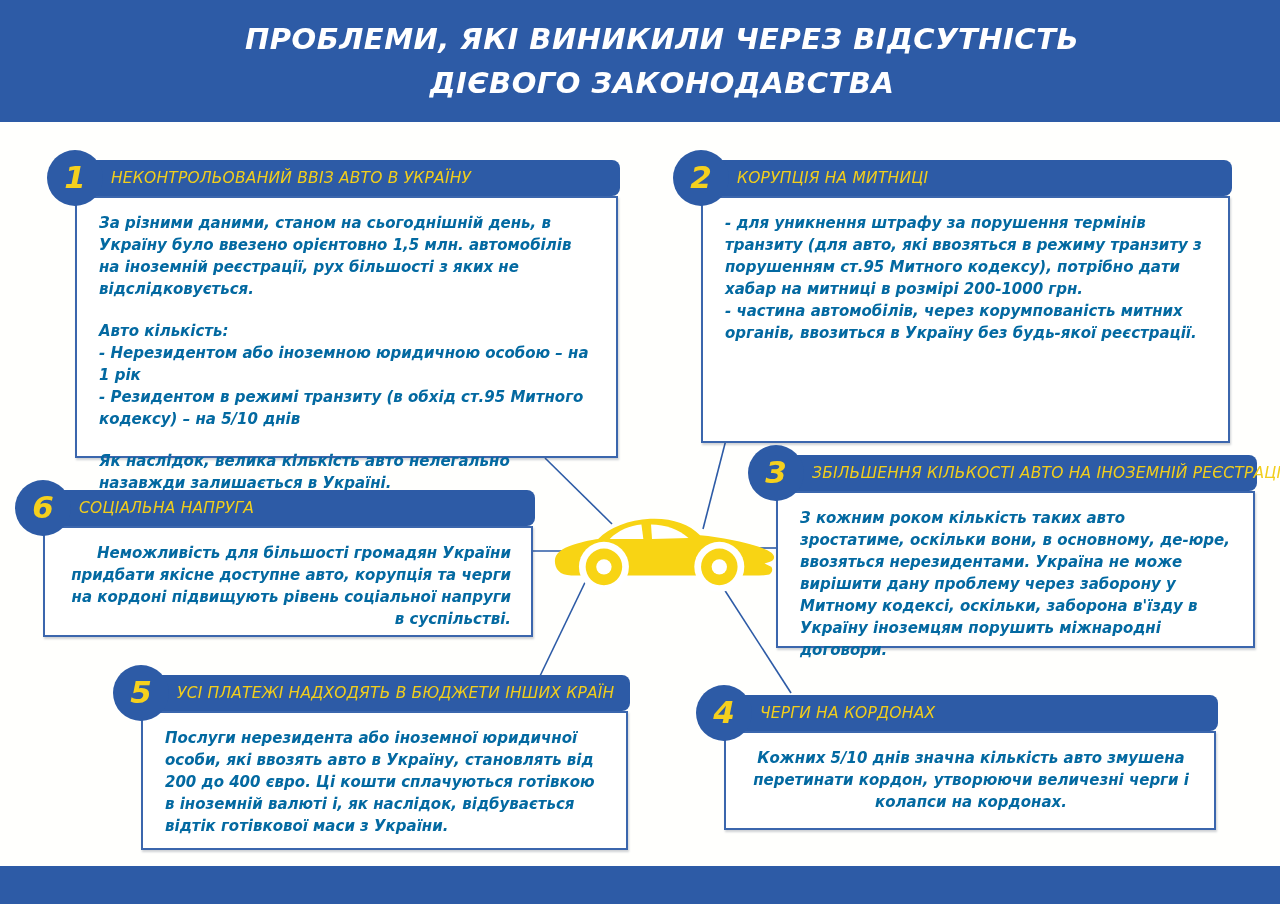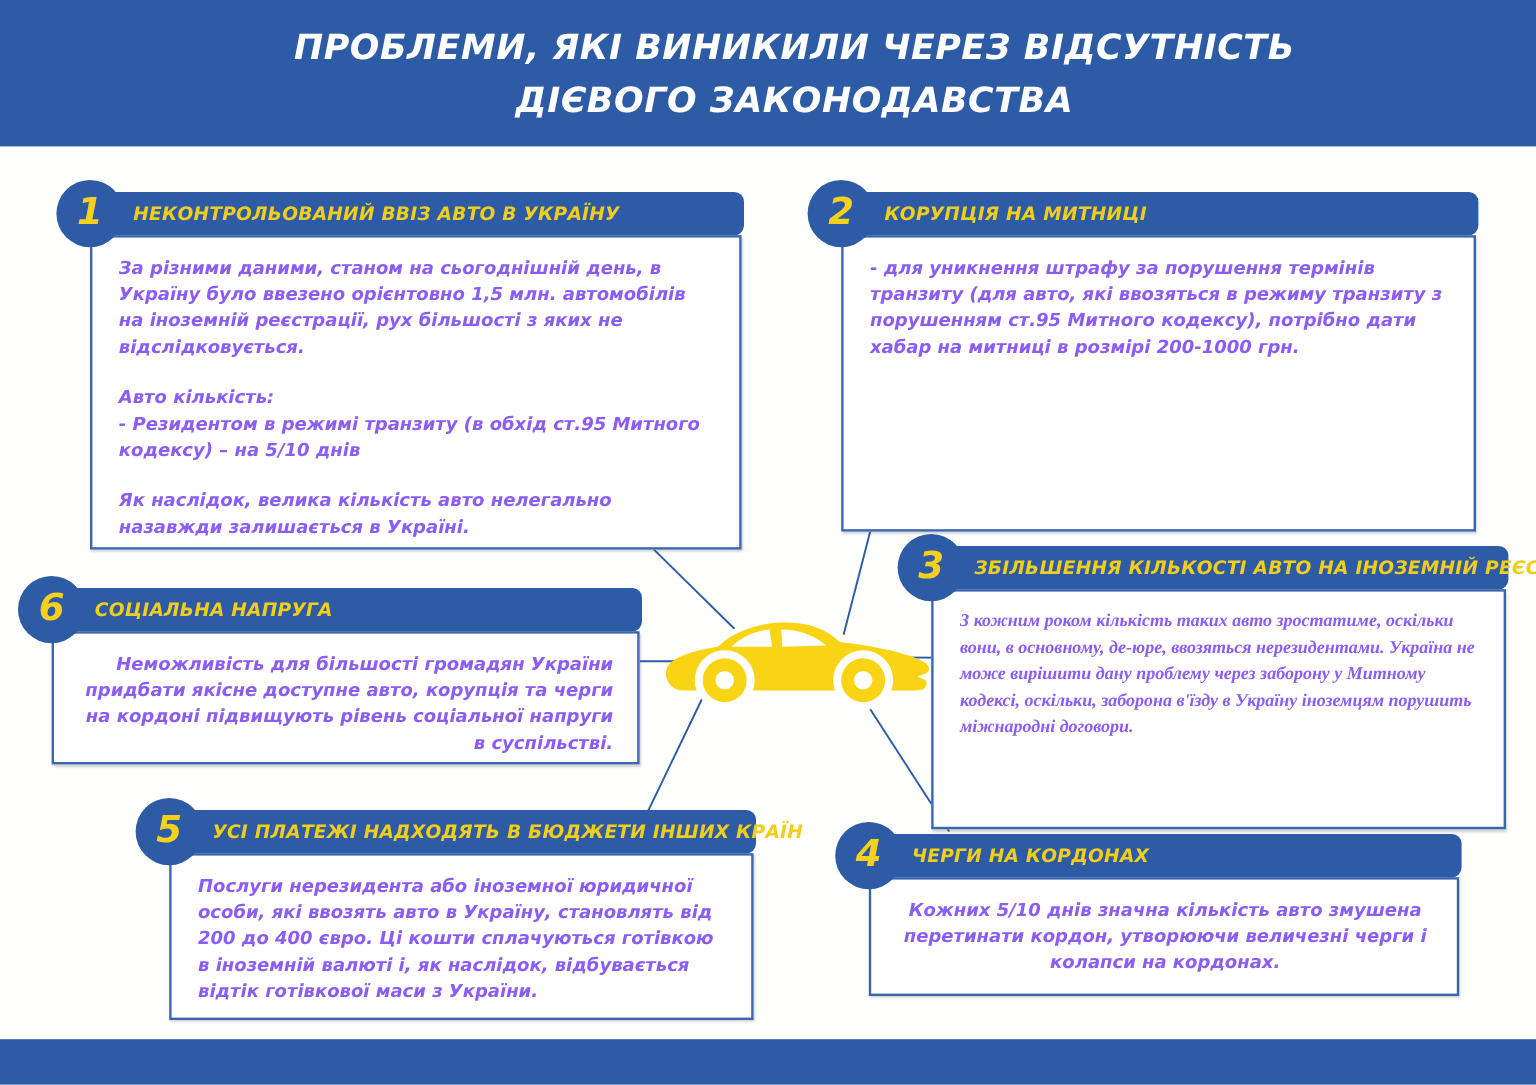--- a/index.html
+++ b/index.html
@@ -28,53 +28,53 @@
   .lines-svg { position:absolute; left:0; top:0; width:1280px; height:904px; }
   
   .pbox { position:absolute; }
   .pbox .bar {
     position:relative; height:36px; background:#2d5ba6;
     border-radius:0 8px 8px 0;
     display:flex; align-items:center;
     padding-left:54px;
   }
   .pbox .bar .bartext {
-    color:#f2ce1c; font-weight:bold; font-style:italic;
+    color:#f2ce1c; font-weight:normal; font-style:italic;
     font-size:15.5px; letter-spacing:.2px; white-space:nowrap;
   }
   .bar3 .bartext { font-size:14.5px; }
   .pbox .numcircle {
     position:absolute; left:-10px; top:-10px;
     width:56px; height:56px; border-radius:50%;
     background:#2d5ba6;
     display:flex; align-items:center; justify-content:center;
     z-index:2;
   }
   .pbox .numcircle span {
     color:#f5d01d; font-size:31px; font-weight:bold; font-style:italic;
     transform:translateY(-1px);
   }
   .pbox .pbody {
     margin-left:18px; margin-right:2px;
     background:#ffffff;
     border:2px solid #3b66ad;
     box-shadow:1px 2px 2px rgba(60,70,90,.25);
     padding:14px 20px 10px 22px;
-    color:#8b5cf6; font-weight:bold; font-style:italic;
+    color:#0369a1; font-weight:bold; font-style:italic;
     font-size:15px; line-height:22px;
   }
   .pbody p { margin:0; }
   .pbody p.gap-top { margin-top:20px; }
   
   .box1 { left:57px;  top:160px; width:563px; }
   .box1 .pbody { height:262px; }
   .box2 { left:683px; top:160px; width:549px; }
   .box2 .pbody { height:247px; }
   .box3 { left:758px; top:455px; width:499px; }
-  .box3 .pbody { height:200px;font-family:Liberation Serif, serif; }
+  .box3 .pbody { height:157px; }
   .box4 { left:706px; top:695px; width:512px; }
   .box4 .pbody { height:99px;text-align:center; }
   .box5 { left:123px; top:675px; width:507px; }
   .box5 .pbody { height:139px; }
   .box6 { left:25px;  top:490px; width:510px; }
   .box6 .pbody { height:111px;text-align:right; }
   
   .car-wrap { position:absolute; left:552px; top:505px; width:225px; height:92px; z-index:3; }
 </style>
 </head>
@@ -101,34 +101,36 @@
 <section class="pbox box1">
   <div class="bar">
     <div class="numcircle">
       <span>1</span>
     </div>
     <span class="bartext">НЕКОНТРОЛЬОВАНИЙ ВВІЗ АВТО В УКРАЇНУ</span>
   </div>
   <div class="pbody">
     <p>За різними даними, станом на сьогоднішній день, в Україну було ввезено орієнтовно 1,5 млн. автомобілів на іноземній реєстрації, рух більшості з яких не відслідковується.</p>
     <p class="gap-top">Авто кількість:</p>
+    <p>-  Нерезидентом або іноземною юридичною особою – на 1 рік</p>
     <p>-  Резидентом в режимі транзиту (в обхід ст.95 Митного кодексу) – на 5/10 днів</p>
     <p class="gap-top">Як наслідок, велика кількість авто нелегально назавжди залишається в Україні.</p>
   </div>
 </section>
 
 <section class="pbox box2">
   <div class="bar">
     <div class="numcircle">
       <span>2</span>
     </div>
     <span class="bartext">КОРУПЦІЯ НА МИТНИЦІ</span>
   </div>
   <div class="pbody">
     <p>-  для уникнення штрафу за порушення термінів транзиту (для авто, які ввозяться в режиму транзиту з порушенням ст.95 Митного кодексу), потрібно дати хабар на митниці в розмірі 200-1000 грн.</p>
+    <p>-  частина автомобілів, через корумпованість митних органів, ввозиться в Україну без будь-якої реєстрації.</p>
   </div>
 </section>
 
 <section class="pbox box3">
   <div class="bar bar3">
     <div class="numcircle">
       <span>3</span>
     </div>
     <span class="bartext">ЗБІЛЬШЕННЯ КІЛЬКОСТІ АВТО НА ІНОЗЕМНІЙ РЕЄСТРАЦІЇ</span>
   </div>

